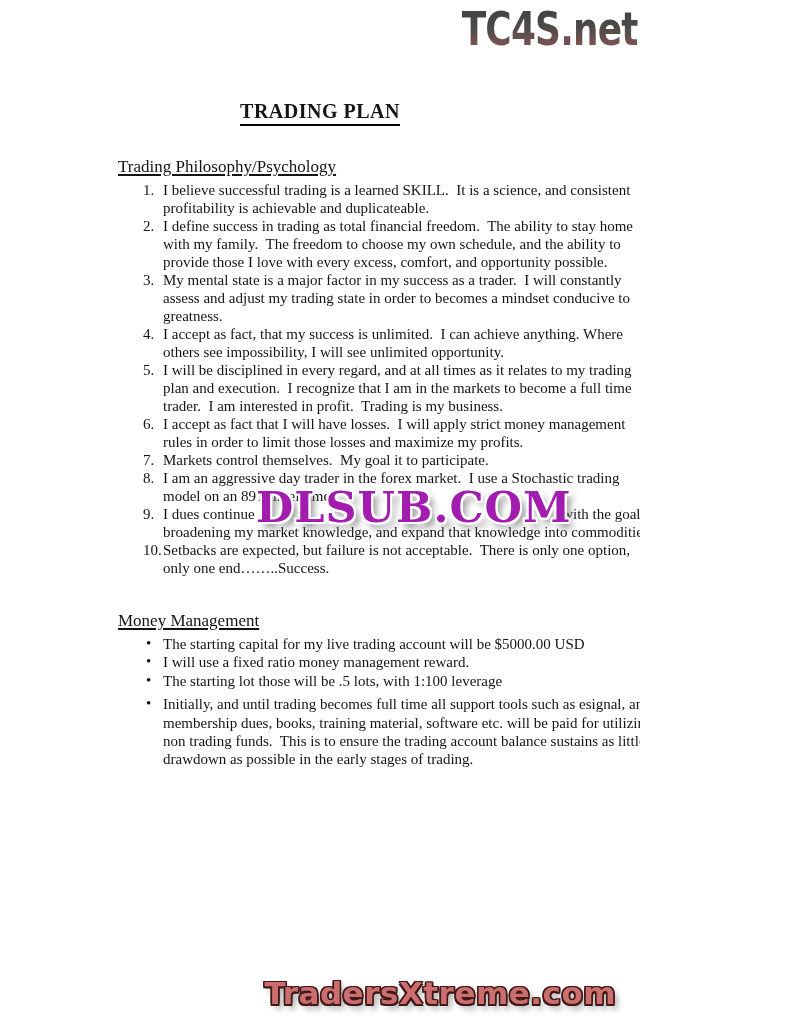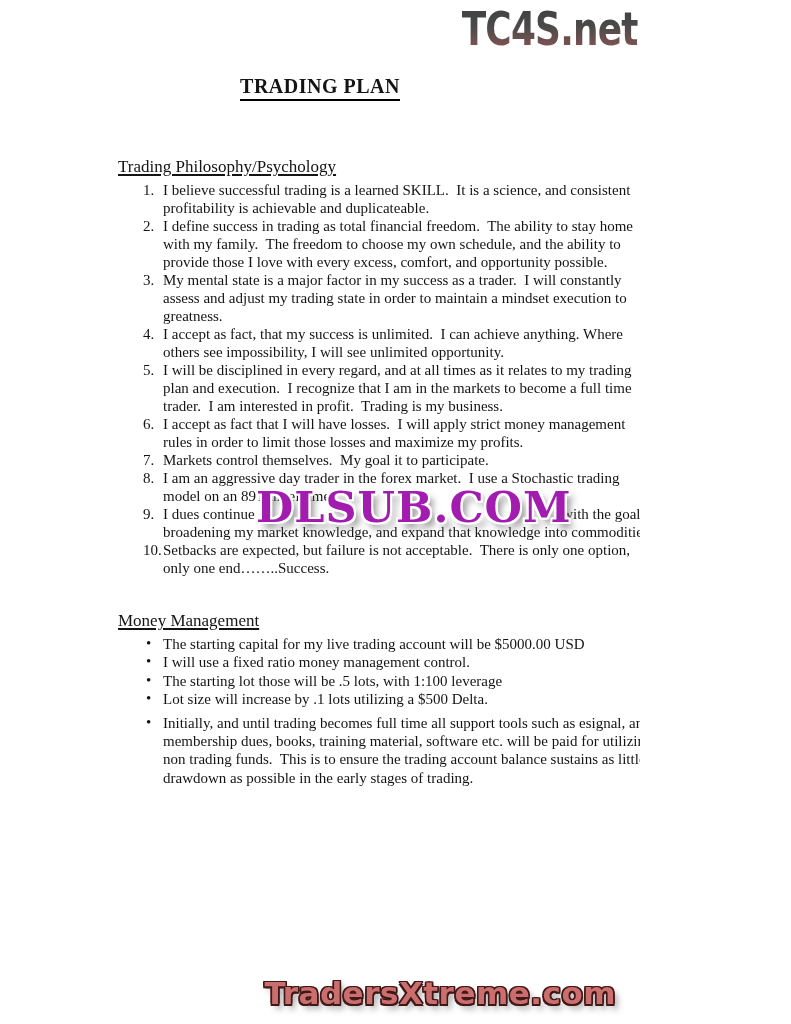--- a/index.html
+++ b/index.html
@@ -22,21 +22,21 @@
     transform:scaleX(0.78);
     transform-origin:right top;
     background:linear-gradient(180deg,#3f3f3f 0%,#4a4a4a 45%,#7c5252 80%,#966969 100%);
     -webkit-background-clip:text;
     background-clip:text;
     color:transparent;
     white-space:nowrap;
   }
 
   
-  .title-wrap{position:absolute;top:75px;left:0;width:100%;text-align:center;}
+  .title-wrap{position:absolute;top:100px;left:0;width:100%;text-align:center;}
   .doc-title{
     display:inline-block;
     font-size:20px;font-weight:bold;
     letter-spacing:0.5px;
     border-bottom:2px solid #000;
     padding-bottom:1px;
     white-space:pre-wrap;
   }
 
   
@@ -127,21 +127,21 @@
 
   <div class="section sec-philosophy">
     <h2 class="sec-heading">Trading Philosophy/Psychology</h2>
     <ol class="num-list">
       <li><span class="t">I believe successful trading is a learned SKILL.  It is a science, and consistent
 profitability is achievable and duplicateable.</span></li>
       <li><span class="t">I define success in trading as total financial freedom.  The ability to stay home
 with my family.  The freedom to choose my own schedule, and the ability to
 provide those I love with every excess, comfort, and opportunity possible.</span></li>
       <li><span class="t">My mental state is a major factor in my success as a trader.  I will constantly
-assess and adjust my trading state in order to maintain a mindset execution to
+assess and adjust my trading state in order to becomes a mindset conducive to
 greatness.</span></li>
       <li><span class="t">I accept as fact, that my success is unlimited.  I can achieve anything. Where
 others see impossibility, I will see unlimited opportunity.</span></li>
       <li><span class="t">I will be disciplined in every regard, and at all times as it relates to my trading
 plan and execution.  I recognize that I am in the markets to become a full time
 trader.  I am interested in profit.  Trading is my business.</span></li>
       <li><span class="t">I accept as fact that I will have losses.  I will apply strict money management
 rules in order to limit those losses and maximize my profits.</span></li>
       <li><span class="t">Markets control themselves.  My goal it to participate.</span></li>
       <li><span class="t">I am an aggressive day trader in the forex market.  I use a Stochastic trading
@@ -150,23 +150,22 @@
 broadening my market knowledge, and expand that knowledge into commodities.</span></li>
       <li><span class="t">Setbacks are expected, but failure is not acceptable.  There is only one option,
 only one end……..Success.</span></li>
     </ol>
   </div>
 
   <div class="section sec-money">
     <h2 class="sec-heading">Money Management</h2>
     <ul class="dot-list">
       <li><span class="t">The starting capital for my live trading account will be $5000.00 USD</span></li>
-      <li><span class="t">I will use a fixed ratio money management control.</span></li>
+      <li><span class="t">I will use a fixed ratio money management reward.</span></li>
       <li><span class="t">The starting lot those will be .5 lots, with 1:100 leverage</span></li>
-      <li><span class="t">Lot size will increase by .1 lots utilizing a $500 Delta.</span></li>
       <li class="gap-above"><span class="t">Initially, and until trading becomes full time all support tools such as esignal, any
 membership dues, books, training material, software etc. will be paid for utilizing
 non trading funds.  This is to ensure the trading account balance sustains as little
 drawdown as possible in the early stages of trading.</span></li>
     </ul>
   </div>
 
   <div class="wm-dlsub">DLSUB.COM</div>
 
   <div class="wm-tx">TradersXtreme.com</div>

